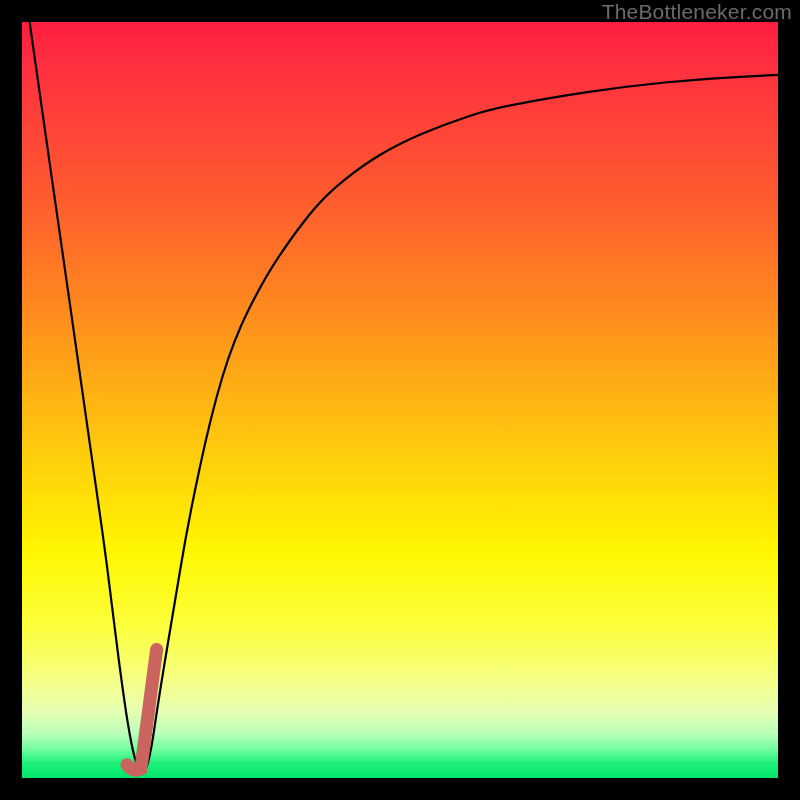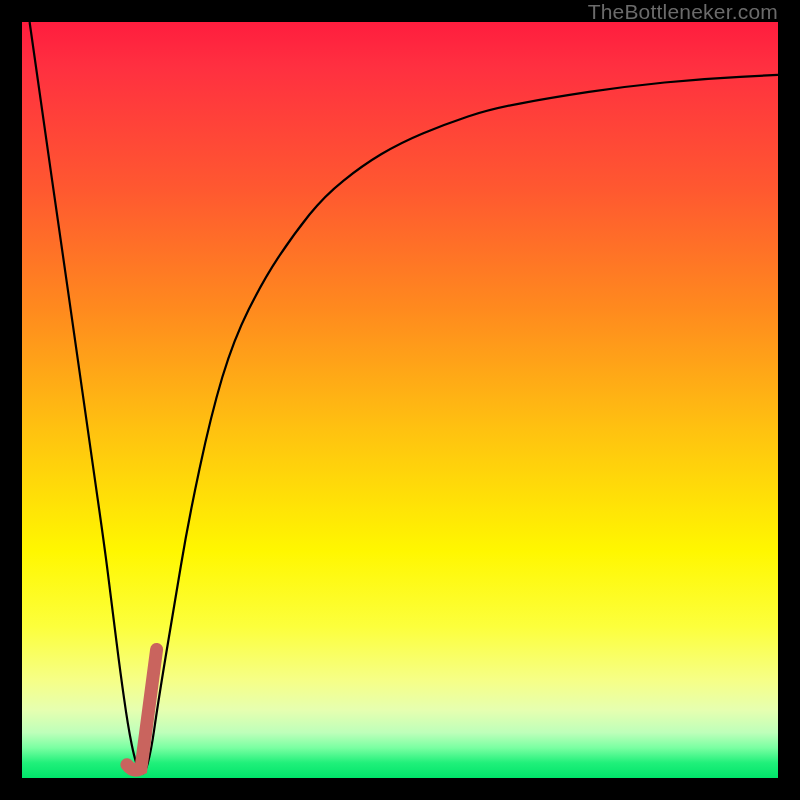--- a/index.html
+++ b/index.html
@@ -46,21 +46,21 @@
       #00e46a 100%
     );
   }
   svg.curve {
     position: absolute;
     inset: 0;
   }
   .watermark {
     position: absolute;
     top: 0px;
-    right: 22px;
+    right: 8px;
     color: #6b6b6b;
     font-size: 21px;
     font-weight: 500;
     letter-spacing: 0.2px;
     user-select: none;
   }
 </style>
 </head>
 <body>
 

